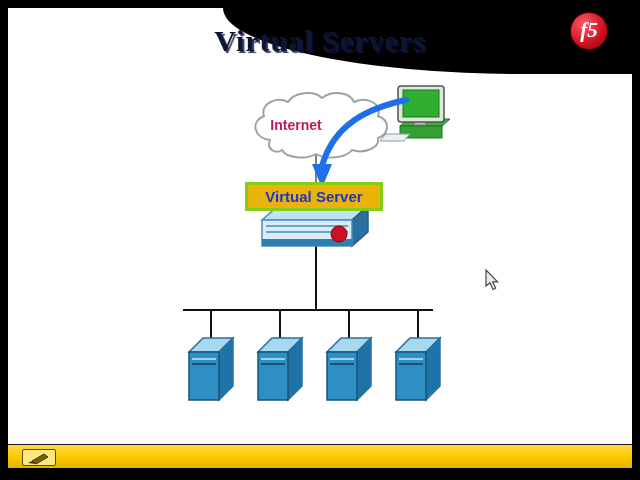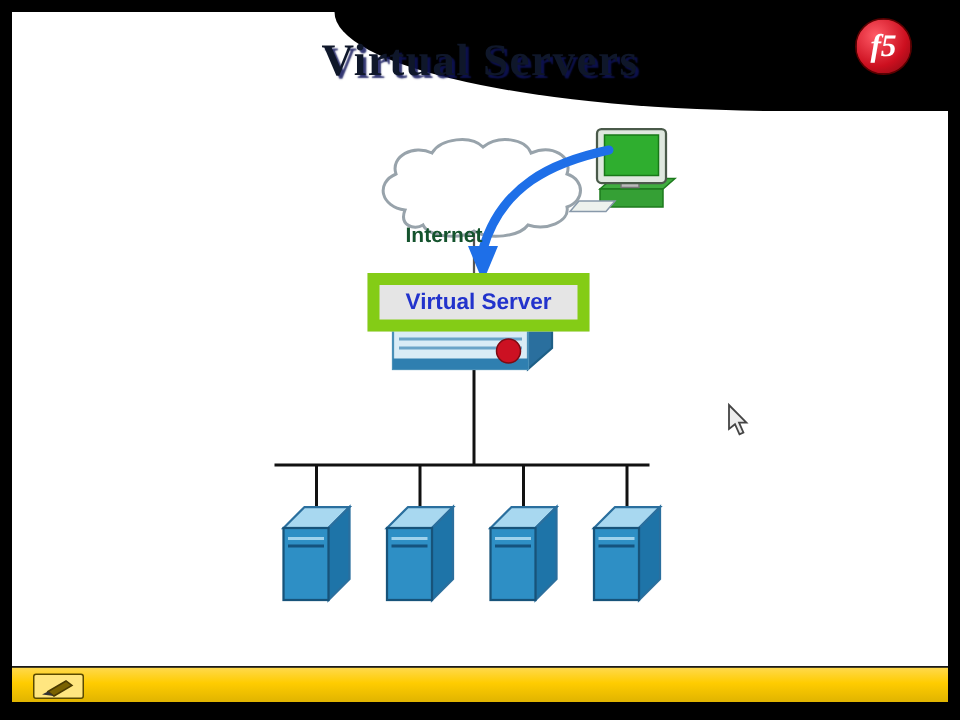--- a/index.html
+++ b/index.html
@@ -11,23 +11,23 @@
   .title{position:absolute;top:16px;left:0;width:100%;text-align:center;z-index:2;
          font-family:"Liberation Serif", serif;font-weight:bold;font-size:30px;line-height:34px;
          color:#0f172a;text-shadow:2px 2px 1px rgba(15,20,90,0.85);letter-spacing:1px;}
   .f5logo{position:absolute;top:4px;left:562px;width:36px;height:36px;border-radius:50%;z-index:3;
           background:radial-gradient(circle at 35% 30%, #ff5a66, #cc0f1f 60%, #7d0a12);
           border:1px solid #5a0000;display:flex;align-items:center;justify-content:center;}
   .f5logo span{color:#fff;font-family:"Liberation Serif", serif;font-style:italic;
           font-weight:bold;font-size:21px;transform:translateY(-1px);}
   .diagram-svg{position:absolute;left:0;top:0;width:624px;height:436px;z-index:2;}
   .internet-label{position:absolute;left:238px;top:109px;width:100px;text-align:center;z-index:3;
-          font-weight:bold;font-size:14px;color:#14532d;margin-top:31px;}
+          font-weight:bold;font-size:14px;color:#be185d;}
   .vs-box{position:absolute;left:237px;top:174px;width:132px;height:23px;z-index:3;
-          background:#e5e5e5;border:8px solid #84cc16;display:flex;align-items:center;justify-content:center;}
+          background:#eab308;border:3px solid #84cc16;display:flex;align-items:center;justify-content:center;}
   .vs-box span{color:#2233cc;font-weight:bold;font-size:15px;}
   .toolbar{position:absolute;left:8px;top:444px;width:624px;height:24px;
           background:linear-gradient(#ffd94d,#ffcc00 45%,#e0b400);border-top:1px solid #1a1a1a;
           box-sizing:border-box;}
   .pen-btn{position:absolute;left:14px;top:4px;width:34px;height:17px;padding:0;border:1px solid #5a4a00;
           background:#ffe680;border-radius:2px;cursor:pointer;}
 </style>
 </head>
 <body>
 

